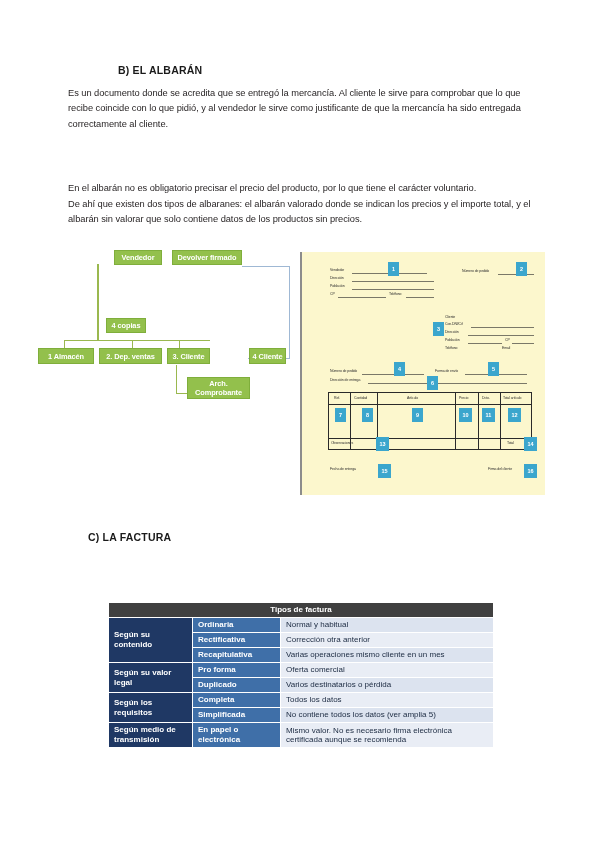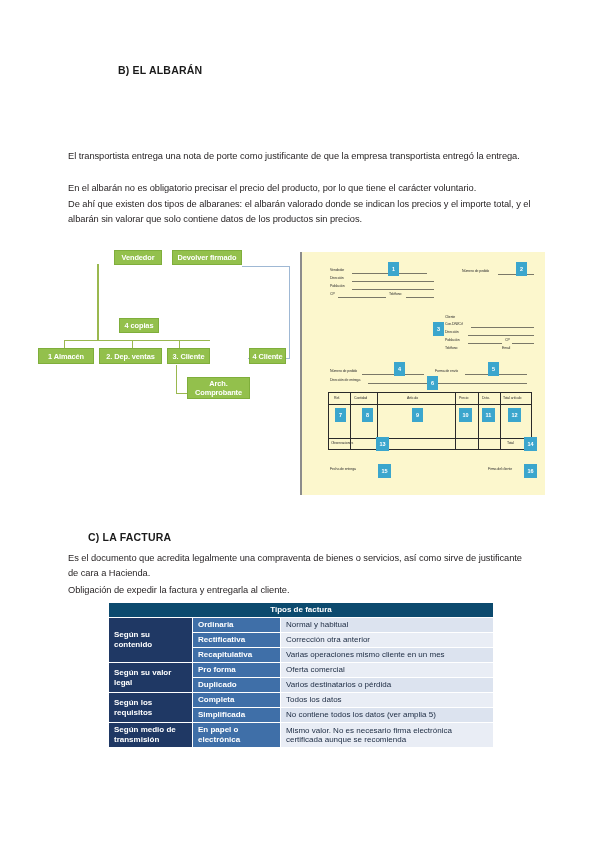--- a/index.html
+++ b/index.html
@@ -89,21 +89,21 @@
     table-layout:fixed;
   }
   .ftable td{
     border:1px solid #ffffff;
     padding:2px 5px;
     font-size:8px;
     vertical-align:middle;
     line-height:10px;
   }
   .t-title{
-    background:#0c4a6e;
+    background:#404040;
     color:#ffffff;
     font-weight:bold;
     text-align:center;
     font-size:8.6px;
     padding:3px 0;
   }
   .t-cat{
     background:#1f3864;
     color:#ffffff;
     font-weight:bold;
@@ -121,23 +121,23 @@
   }
   .t-desc.alt{background:#e9edf5;}
 </style>
 </head>
 <body>
 
 <div class="page">
 
   <div class="heading" style="left:88px;top:64px;padding-left:30px;">B)  EL ALBARÁN</div>
 
-
-
-  <div class="para" style="left:68px;top:149px;width:464px;">El transportista entrega una nota de porte como justificante de que la empresa transportista entregó la entrega.</div>
+  <div class="para" style="left:68px;top:86px;width:464px;">Es un documento donde se acredita que se entregó la mercancía. Al cliente le sirve para comprobar que lo que recibe coincide con lo que pidió, y al vendedor le sirve como justificante de que la mercancía ha sido entregada correctamente al cliente.</div>
+
+
 
   <div class="para" style="left:68px;top:197px;width:464px;">De ahí que existen dos tipos de albaranes: el albarán valorado donde se indican los precios y el importe total, y el albarán sin valorar que solo contiene datos de los productos sin precios.</div>
 
   <div class="para" style="left:68px;top:181px;width:464px;">En el albarán no es obligatorio precisar el precio del producto, por lo que tiene el carácter voluntario.</div>
 
   <div class="flow">
 
     <div class="gline" style="left:63px;top:16px;width:2px;height:68px;"></div>
     <div class="gline" style="left:101px;top:7px;width:11px;height:1px;transform:rotate(-18deg);"></div>
 
@@ -156,21 +156,21 @@
     <div class="bline" style="left:208px;top:18px;width:48px;height:1px;"></div>
 
     <div class="gbox" style="left:80px;top:2px;width:48px;height:15px;">
       <span>Vendedor</span>
     </div>
 
     <div class="gbox" style="left:138px;top:2px;width:70px;height:15px;">
       <span>Devolver firmado</span>
     </div>
 
-    <div class="gbox" style="left:85px;top:70px;width:40px;height:15px;align-items:center;">
+    <div class="gbox" style="left:72px;top:70px;width:40px;height:15px;align-items:center;">
       <span>4 copias</span>
     </div>
 
     <div class="gbox" style="left:4px;top:100px;width:56px;height:16px;">
       <span>1 Almacén</span>
     </div>
 
     <div class="gbox" style="left:65px;top:100px;width:63px;height:16px;">
       <span>2. Dep. ventas</span>
     </div>
@@ -266,23 +266,21 @@
     <div class="badge" style="left:180px;top:156px;width:13px;height:14px;">11</div>
     <div class="badge" style="left:206px;top:156px;width:13px;height:14px;">12</div>
     <div class="badge" style="left:74px;top:185px;width:13px;height:14px;">13</div>
     <div class="badge" style="left:222px;top:185px;width:13px;height:14px;">14</div>
     <div class="badge" style="left:76px;top:212px;width:13px;height:14px;">15</div>
     <div class="badge" style="left:222px;top:212px;width:13px;height:14px;">16</div>
   </div>
 
   <div class="heading" style="left:88px;top:531px;">C)  LA FACTURA</div>
 
-  <div class="para" style="left:68px;top:551px;width:464px;">Es el documento que acredita legalmente una compraventa de bienes o servicios, así como sirve de justificante de cara a Hacienda.</div>
-
-  <div class="para" style="left:68px;top:583px;width:464px;">Obligación de expedir la factura y entregarla al cliente.</div>
+
 
   <table class="ftable">
     <colgroup>
       <col style="width:84px;">
       <col style="width:88px;">
       <col style="width:213px;">
     </colgroup>
     <tbody>
       <tr>
         <td class="t-title" colspan="3">Tipos de factura</td>

